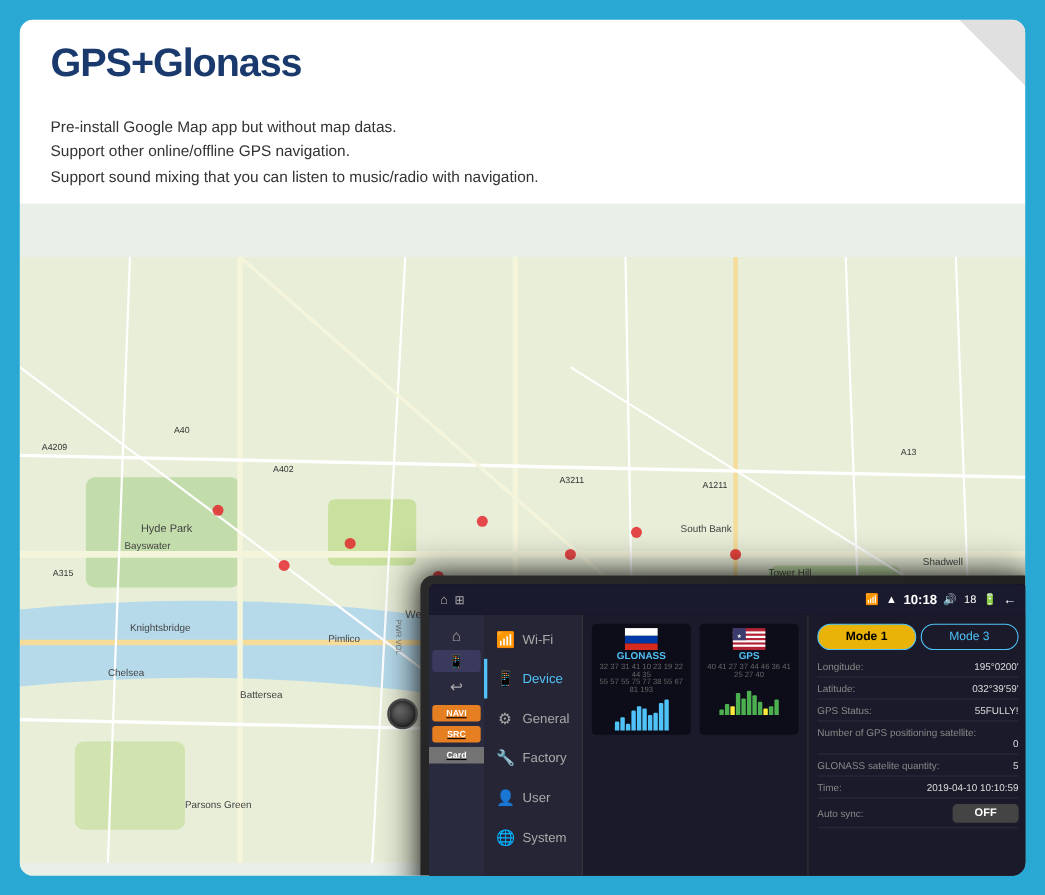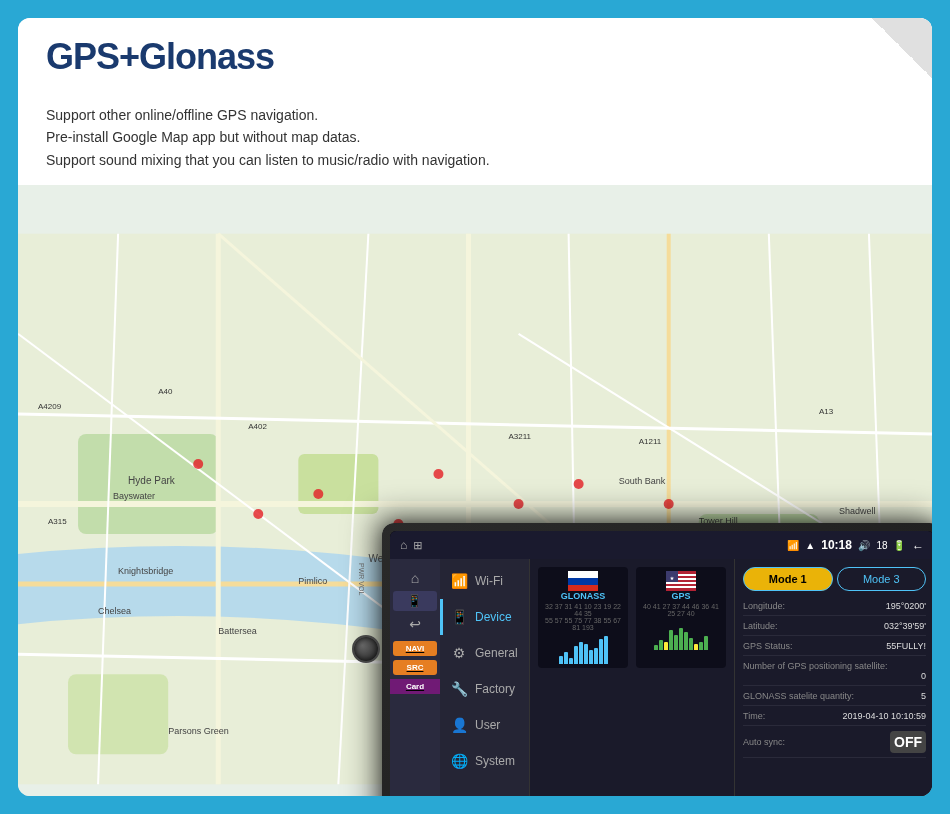--- a/index.html
+++ b/index.html
@@ -299,23 +299,23 @@
 
     .info-value {
       font-size: 9px;
       color: #ddd;
       text-align: right;
     }
 
     .auto-sync-off {
       background: #444;
       color: white;
-      padding: 3px 4px;
+      padding: 3px 20px;
       border-radius: 4px;
-      font-size: 14px;
+      font-size: 10px;
       font-weight: bold;
     }
 
     
     .knob {
       position: absolute;
       left: -30px;
       top: 35%;
       width: 28px;
       height: 28px;
@@ -353,22 +353,22 @@
 </head>
 <body>
 
 <div class="main-container">
 
   <div class="header-section">
     <div class="title-area">
       <h1 class="main-title">GPS+Glonass</h1>
     </div>
     <div class="description-text">
+      <div>Pre-install Google Map app but without map datas.</div>
       <div>Support other online/offline GPS navigation.</div>
-      <div>Pre-install Google Map app but without map datas.</div>
       <div>Support sound mixing that you can listen to music/radio with navigation.</div>
     </div>
   </div>
 
   <div class="content-area">
 
     <div class="map-bg">
       <svg class="map-svg" viewBox="0 0 913 550" xmlns="http://www.w3.org/2000/svg">
 
         <rect width="913" height="550" fill="#e8eed8"></rect>
@@ -466,21 +466,21 @@
               </div>
               <div class="nav-item">
                 <div style="color:#aaa;font-size:14px;">↩</div>
               </div>
               <div class="nav-item highlight" style="background:#e67e22;border-radius:3px;width:44px;margin-top:4px;">
                 <div style="color:white;font-size:8px;font-weight:bold;">NAVI</div>
               </div>
               <div class="nav-item highlight" style="background:#e67e22;border-radius:3px;width:44px;margin-top:2px;">
                 <div style="color:white;font-size:8px;font-weight:bold;">SRC</div>
               </div>
-              <div class="nav-item highlight" style="background:#701a75;border-radius:3px;width:62px;margin-top:2px;">
+              <div class="nav-item highlight" style="background:#737373;border-radius:3px;width:62px;margin-top:2px;">
                 <div style="color:white;font-size:8px;font-weight:bold;">Card</div>
               </div>
             </div>
 
             <div class="menu-panel">
               <div class="menu-item">
                 <span class="menu-icon">📶</span>
                 <span>Wi-Fi</span>
               </div>
               <div class="menu-item active">

